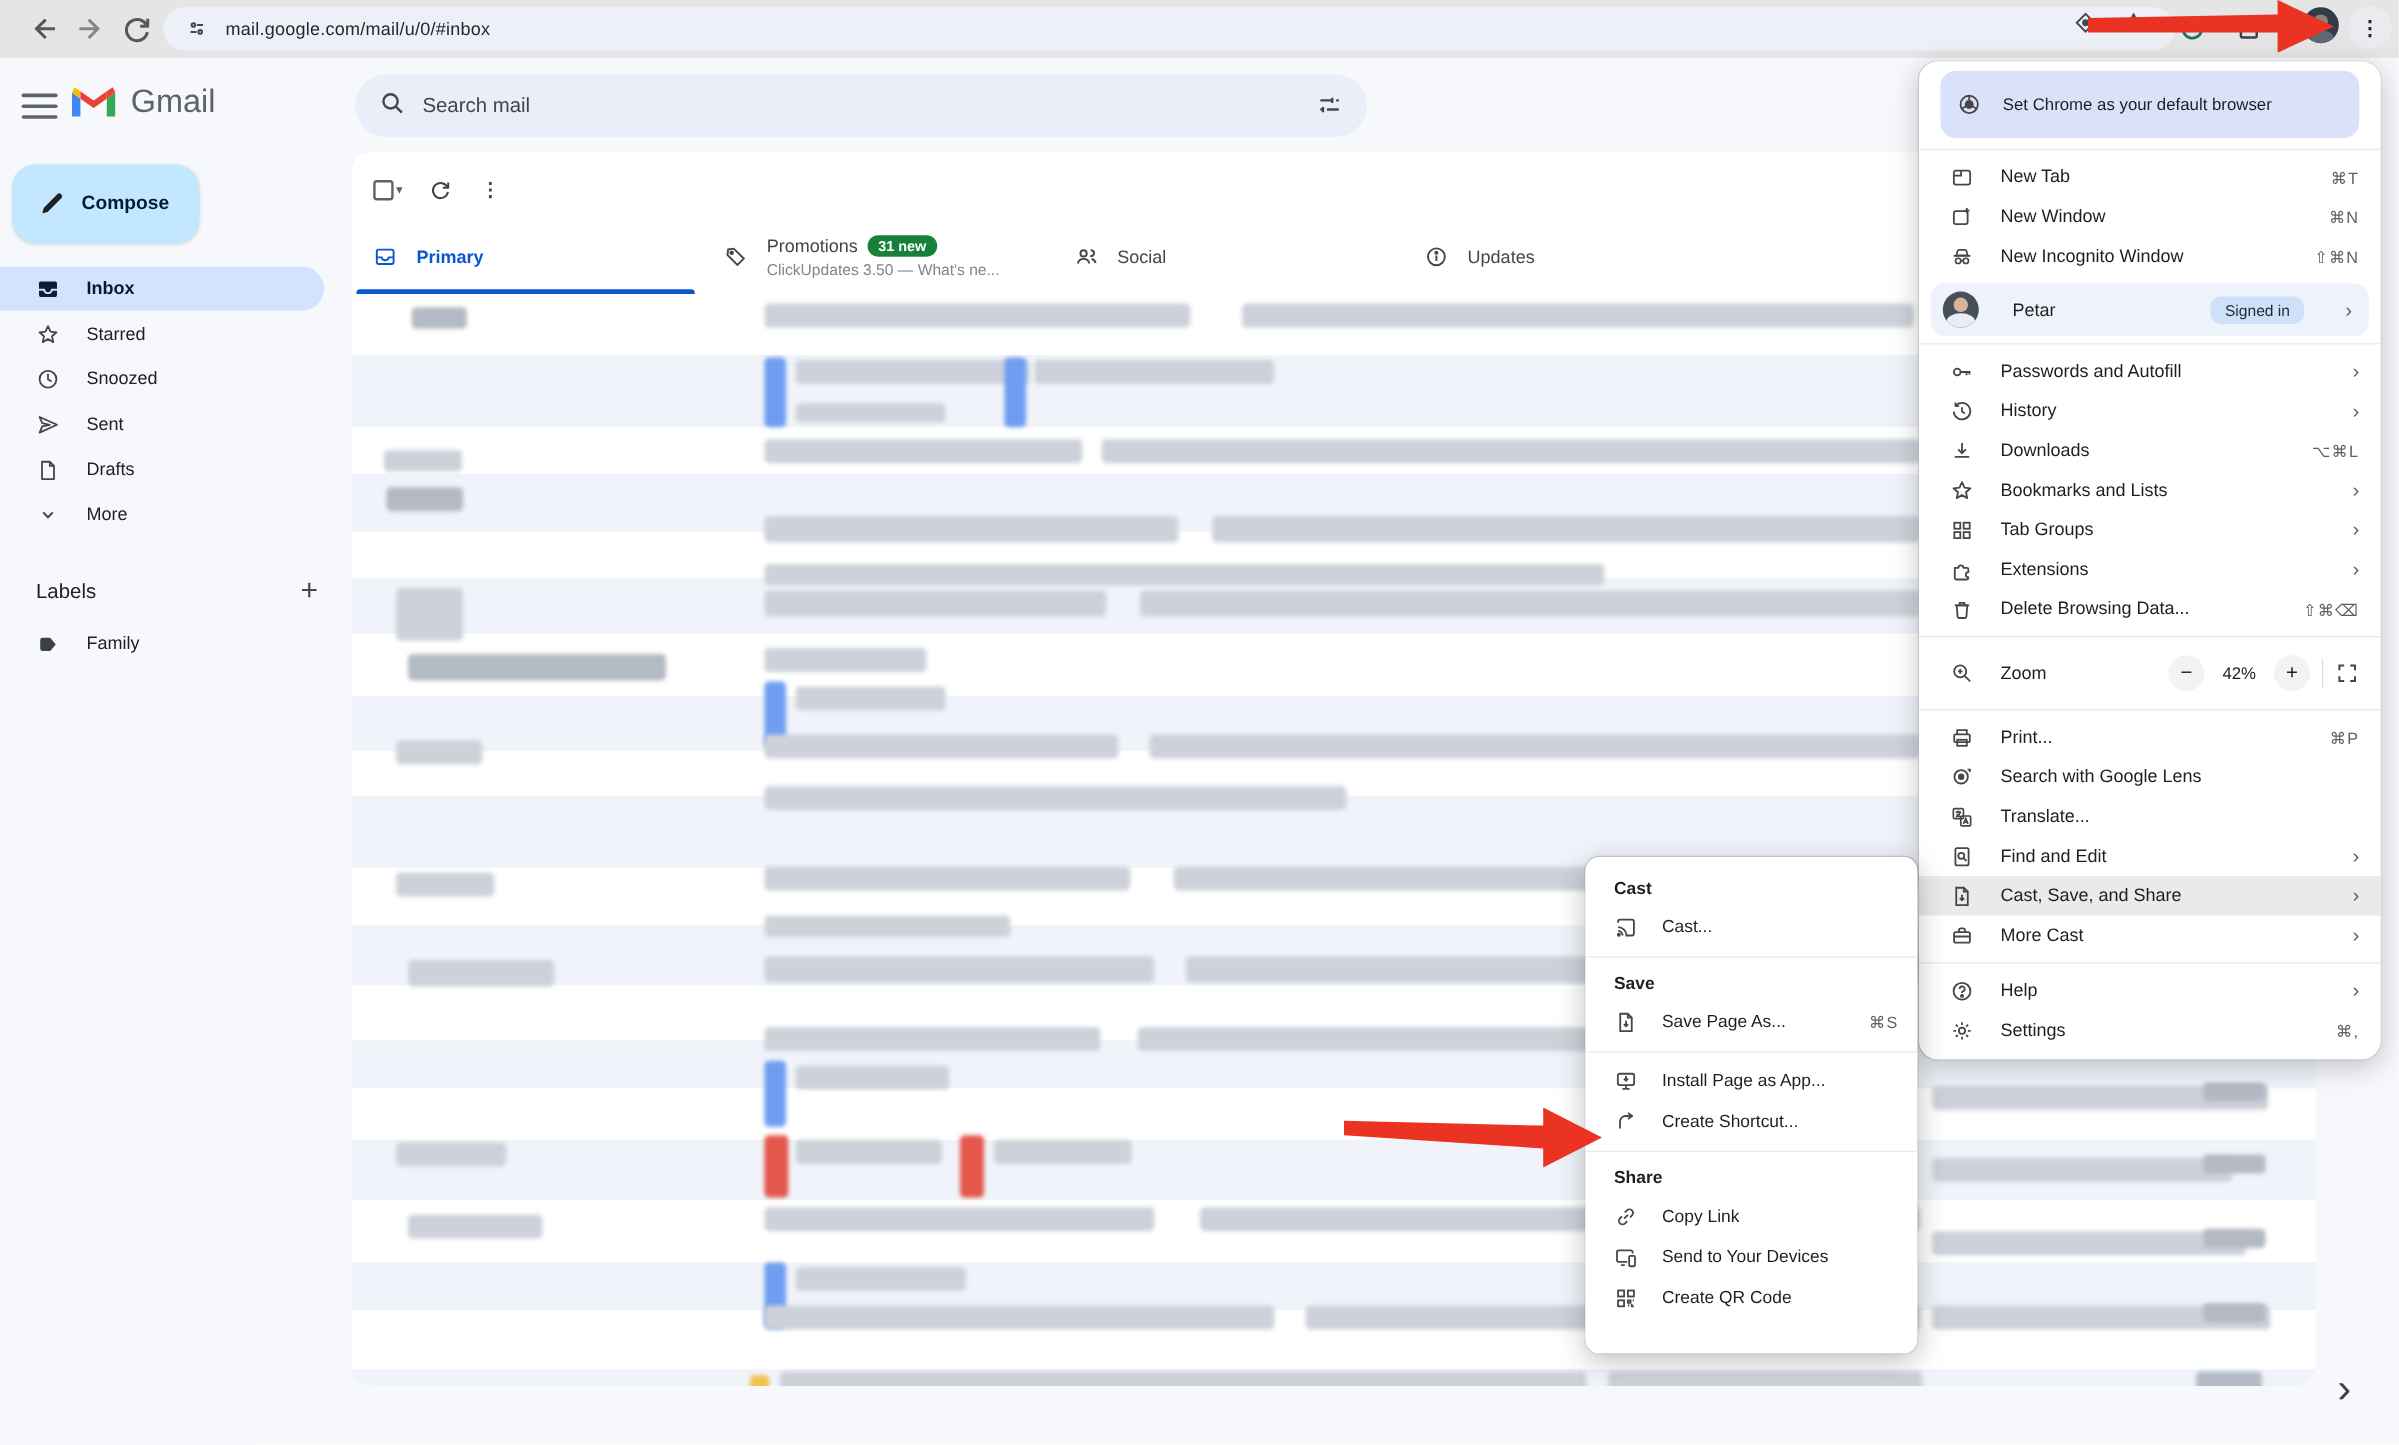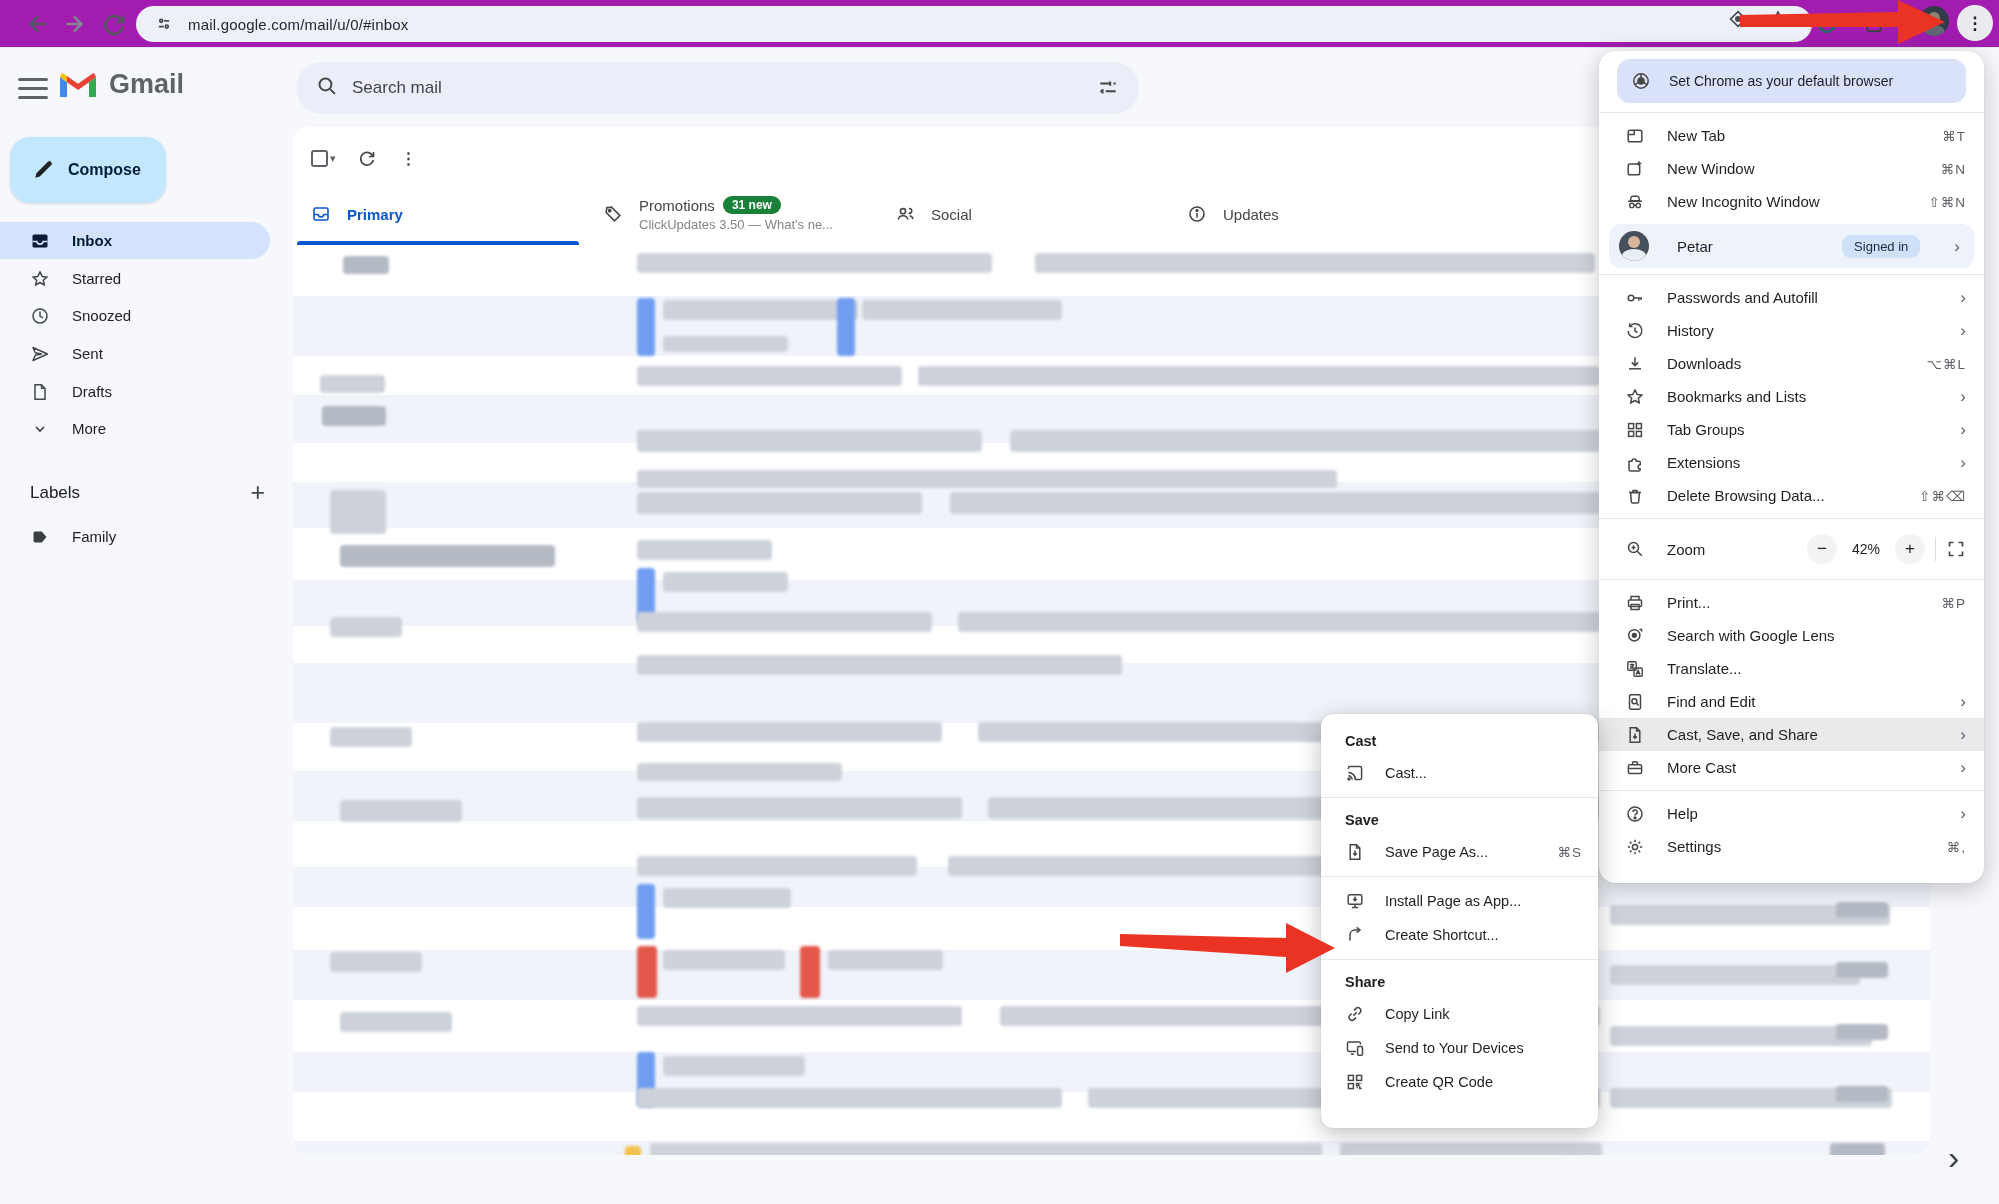--- a/index.html
+++ b/index.html
@@ -1,35 +1,35 @@
 <!DOCTYPE html>
 <html><head>
 <meta charset="utf-8">
 <style>
   * { margin:0; padding:0; box-sizing:border-box; }
   html,body { width:1999px; height:1204px; font-family:"Liberation Sans", sans-serif; }
   #app { position:relative; width:1999px; height:1204px; background:#f6f8fc; overflow:hidden; }
 
   
-  .btoolbar { position:absolute; top:0; left:0; width:1999px; height:48px; background:#a21caf; border-bottom:1px solid #e3e6ea; z-index:30; }
+  .btoolbar { position:absolute; top:0; left:0; width:1999px; height:48px; background:#e5e5e5; border-bottom:1px solid #e3e6ea; z-index:30; }
   .nav-ic { position:absolute; top:10px; width:28px; height:28px; display:flex; align-items:center; justify-content:center; color:#54585e; cursor:pointer; }
   .url-pill { position:absolute; left:136px; top:6px; width:1676px; height:36px; border-radius:18px; background:#eef0f8; display:flex; align-items:center; }
   .url-text { font-size:15px; color:#24282d; margin-left:14px; letter-spacing:.2px; }
   .pill-ic { position:absolute; top:9px; width:20px; height:20px; color:#45494f; }
   .ext-ic { position:absolute; top:12px; width:24px; height:24px; color:#3c4045; }
   .avatar-top { position:absolute; left:1919px; top:6px; width:30px; height:30px; border-radius:50%; background:#313c48; overflow:hidden; }
   .avatar-top .head { position:absolute; left:9px; top:6px; width:12px; height:12px; border-radius:50%; background:#90826f; }
   .avatar-top .body { position:absolute; left:4px; top:19px; width:22px; height:14px; border-radius:50%; background:#5d6874; }
   .kebab-btn { position:absolute; left:1957px; top:5px; width:36px; height:36px; border-radius:50%; background:#e9ebee; display:flex; align-items:center; justify-content:center; color:#202124; font-size:17px; font-weight:bold; letter-spacing:0; }
 
   
   .gheader { position:absolute; top:48px; left:0; width:1999px; height:80px; }
   .hamburger { position:absolute; left:18px; top:30px; width:30px; height:22px; cursor:pointer; }
   .hamburger div { height:3px; background:#5f6368; border-radius:2px; margin-bottom:6px; }
-  .glogo { position:absolute; left:57px; top:20px; display:flex; align-items:center; gap:10px;font-weight:bold; }
+  .glogo { position:absolute; left:57px; top:20px; display:flex; align-items:center; gap:10px; }
   .glogo-text { font-size:27px; color:#5f6368; }
   .searchbar { position:absolute; left:296px; top:14px; width:843px; height:52px; border-radius:26px; background:#e9eef8; display:flex; align-items:center; }
   .searchbar .q { margin:0 14px 0 20px; color:#444746; }
   .search-ph { font-size:17px; color:#41464c; }
   .tune { position:absolute; right:20px; top:15px; color:#444746; }
 
   
   .compose { position:absolute; left:10px; top:137px; width:156px; height:66px; border-radius:20px; background:#c2e7ff; display:flex; align-items:center; gap:14px; padding-left:22px; box-shadow:0 1px 3px rgba(0,0,0,.12); cursor:pointer; }
   .compose span { font-size:16px; font-weight:bold; color:#001d35; }
   .navitem { position:absolute; left:0; width:270px; height:37px; border-radius:0 19px 19px 0; display:flex; align-items:center; gap:22px; padding-left:30px; font-size:15px; color:#202124; cursor:pointer; }
@@ -58,21 +58,21 @@
 
   
   #blur-layer { position:absolute; left:0; top:118px; width:1637px; height:910px; }
   .band { position:absolute; left:0; width:1637px; background:#f0f4fa; }
   .blk { position:absolute; border-radius:4px; filter:blur(1.6px); }
 
   .page-chevron { position:absolute; left:1948px; top:1138px; font-size:34px; color:#3c4043; z-index:5; cursor:pointer; }
 
   
   .cmenu { position:absolute; left:1599px; top:51px; width:385px; height:832px; background:#ffffff; border-radius:16px; box-shadow:0 6px 24px rgba(0,0,0,.22), 0 0 1px rgba(0,0,0,.2); z-index:40; padding-top:8px; font-size:15px; color:#1f1f1f; }
-  .def-pill { margin:0 18px 9px 18px; height:44px; border-radius:13px; background:#d9e2f9; display:flex; align-items:center; gap:18px; padding-left:14px; font-size:14px; color:#1b1f26; cursor:pointer; }
+  .def-pill { margin:0 18px 9px 18px; height:56px; border-radius:13px; background:#d9e2f9; display:flex; align-items:center; gap:18px; padding-left:14px; font-size:14px; color:#1b1f26; cursor:pointer; }
   .mdiv { height:1px; background:#e6e8ea; margin:6px 0; }
   .mrow { height:33px; display:flex; align-items:center; padding:0 18px 0 26px; cursor:pointer; }
   .mrow.hl { background:#e9eaec; }
   .mi { width:20px; height:20px; color:#474747; flex:none; display:flex; align-items:center; justify-content:center; }
   .mlabel { margin-left:22px; flex:1; white-space:nowrap; }
   .msc { color:#5c5f63; font-size:13.5px; letter-spacing:1px; }
   .mchev { color:#5c5f63; font-size:17px; line-height:1; }
   .profile-row { margin:6px 10px; height:44px; border-radius:12px; background:#edf2fb; display:flex; align-items:center; padding:0 14px 0 10px; cursor:pointer;gap:10px; }
   .pavatar { width:30px; height:30px; border-radius:50%; background:#46505b; position:relative; overflow:hidden; flex:none; }
   .pavatar .h { position:absolute; left:9px; top:5px; width:12px; height:12px; border-radius:50%; background:#d8b49b; }

